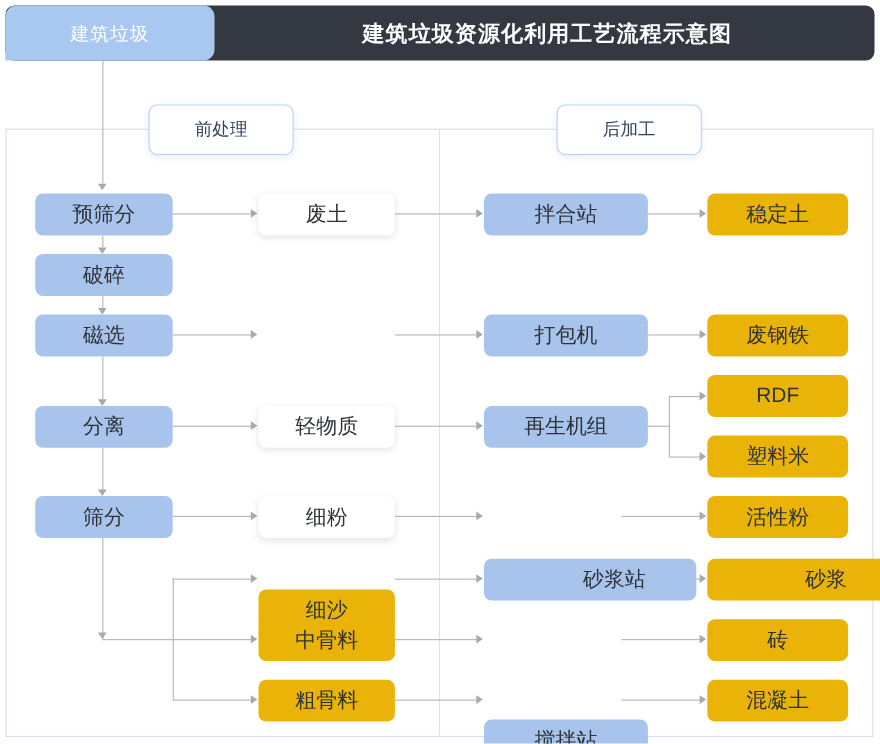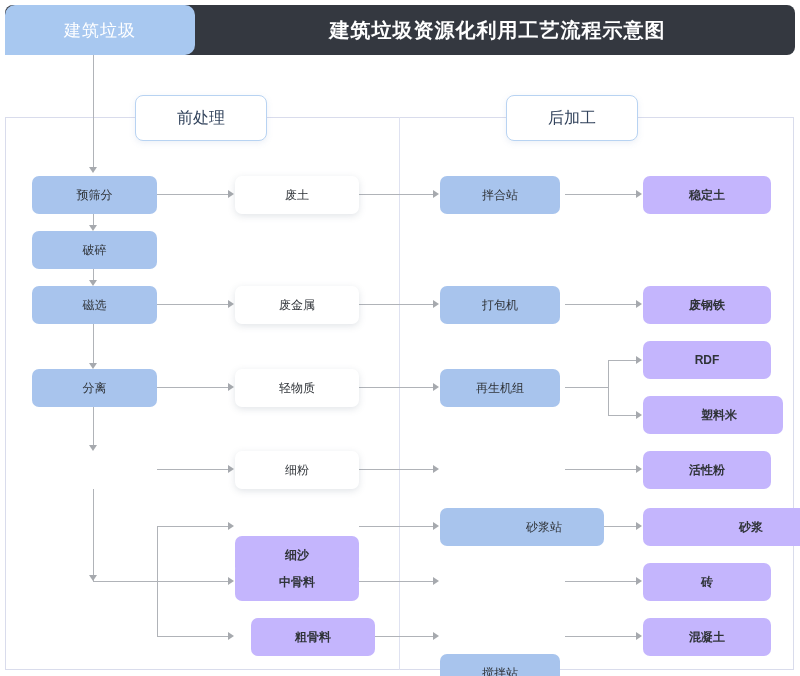--- a/index.html
+++ b/index.html
@@ -48,29 +48,29 @@
     background:#ffffff;border:1px solid #b8d3f2;border-radius:8px;
     display:flex;align-items:center;justify-content:center;
     font-size:16px;color:#32435c;
     box-shadow:0 2px 6px rgba(110,140,190,.13);
   }
 
   
   .node{
     position:absolute;height:38px;border-radius:7px;
     display:flex;align-items:center;justify-content:center;
-    font-size:12px;color:#2f3338;white-space:nowrap;
+    font-size:19px;color:#2f3338;white-space:nowrap;
   }
   .node.blue  {background:#a8c4ed;}
   .node.white {background:#ffffff;box-shadow:0 2px 7px rgba(120,130,150,.22);}
-  .node.yellow{background:#c4b5fd;font-weight:bold;}
+  .node.yellow{background:#eab308;}
 
   .col1{left:32px;width:125px;}
   .col2{left:235px;width:124px;}
-  .col3{left:440px;width:120px;}
+  .col3{left:440px;width:149px;}
   .col4{left:643px;width:128px;}
 
   
   .ln{position:absolute;background:#b0b3b8;}
   .ln.h{height:1px;}
   .ln.v{width:1px;}
   .arr{
     position:absolute;width:0;height:0;
     border-style:solid;
   }
@@ -161,37 +161,37 @@
   <div class="arr r" style="left:636px;top:522px;"></div>
   <div class="ln h" style="left:565px;top:581px;width:72px;"></div>
   <div class="arr r" style="left:636px;top:577px;"></div>
   <div class="ln h" style="left:565px;top:636px;width:72px;"></div>
   <div class="arr r" style="left:636px;top:632px;"></div>
 
   <div class="node blue col1" style="top:176px;">预筛分</div>
   <div class="node blue col1" style="top:231px;">破碎</div>
   <div class="node blue col1" style="top:286px;">磁选</div>
   <div class="node blue col1" style="top:369px;">分离</div>
+  <div class="node blue col1" style="top:451px;">筛分</div>
 
   <div class="node white  col2" style="top:176px;">废土</div>
-  <div class="node white  col2" style="top:286px;">废金属</div>
   <div class="node white  col2" style="top:369px;">轻物质</div>
   <div class="node white  col2" style="top:451px;">细粉</div>
   <div class="node yellow col2" style="top:536px;">细沙</div>
   <div class="node yellow col2" style="top:563px;">中骨料</div>
-  <div class="node yellow col2" style="top:618px;margin-left:16px;">粗骨料</div>
+  <div class="node yellow col2" style="top:618px;">粗骨料</div>
 
   <div class="node blue col3" style="top:176px;">拌合站</div>
   <div class="node blue col3" style="top:286px;">打包机</div>
   <div class="node blue col3" style="top:369px;">再生机组</div>
   <div class="node blue col3" style="top:508px;padding-left:44px;">砂浆站</div>
   <div class="node blue col3" style="top:654px;">搅拌站</div>
 
   <div class="node yellow col4" style="top:176px;">稳定土</div>
   <div class="node yellow col4" style="top:286px;">废钢铁</div>
   <div class="node yellow col4" style="top:341px;">RDF</div>
-  <div class="node yellow col4" style="top:396px;padding-left:12px;">塑料米</div>
+  <div class="node yellow col4" style="top:396px;">塑料米</div>
   <div class="node yellow col4" style="top:451px;">活性粉</div>
   <div class="node yellow col4" style="top:508px;padding-left:44px;">砂浆</div>
   <div class="node yellow col4" style="top:563px;">砖</div>
   <div class="node yellow col4" style="top:618px;">混凝土</div>
 
 </div>
 
 </body></html>

